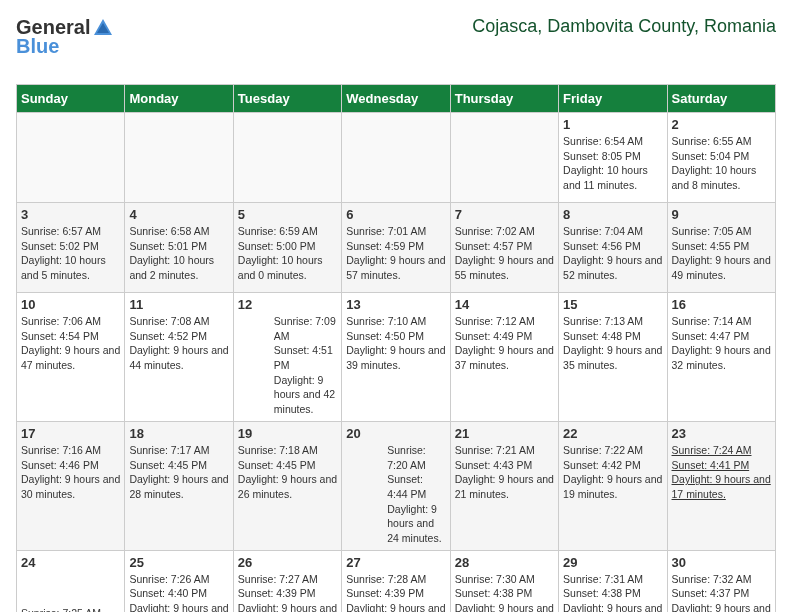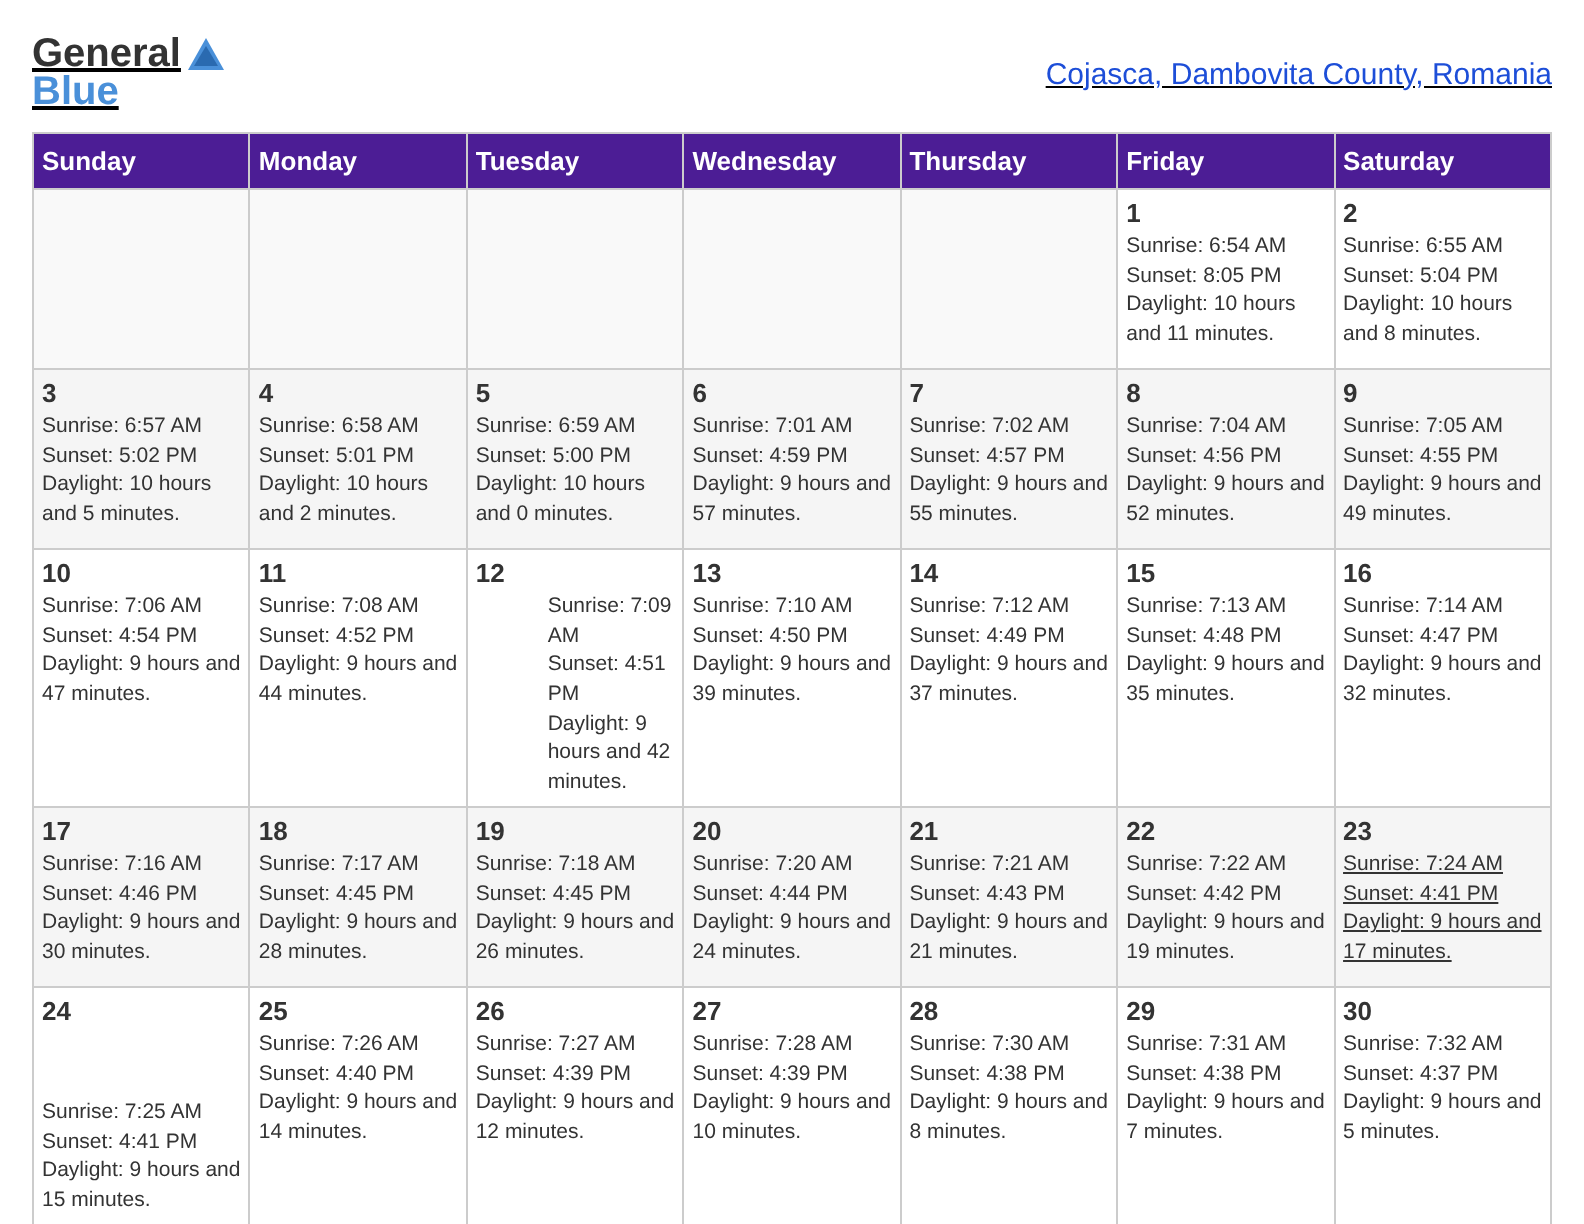--- a/index.html
+++ b/index.html
@@ -5,24 +5,23 @@
     * { box-sizing: border-box; margin: 0; padding: 0; }
     body {
       font-family: Arial, sans-serif;
       background: #fff;
       width: 792px;
       min-height: 612px;
       padding: 16px;
     }
     .header {
       display: flex;
-      align-items: center;
+      align-items: flex-start;
       justify-content: space-between;
-      margin-bottom: 8px;
-      text-decoration: underline;
+      margin-bottom: 26px;
     }
     .logo {
       display: flex;
       flex-direction: column;
       align-items: flex-start;
     }
     .logo-text {
       display: flex;
       align-items: center;
     }
@@ -43,30 +42,30 @@
     }
     .title-block {
       text-align: right;
     }
     .month-title {
       font-size: 36px;
       font-weight: bold;
       color: #333;
     }
     .subtitle {
-      font-size: 15px;
-      color: #1d4ed8;
+      font-size: 18px;
+      color: #14532d;
     }
     .calendar {
       width: 100%;
       border-collapse: collapse;
       table-layout: fixed;
     }
     .calendar th {
-      background-color: #4c1d95;
+      background-color: #15803d;
       color: #fff;
       font-size: 13px;
       font-weight: bold;
       padding: 6px 4px;
       text-align: left;
       border: 1px solid #ccc;
     }
     .calendar td {
       border: 1px solid #ccc;
       vertical-align: top;
@@ -251,21 +250,21 @@
 Daylight: 9 hours and 28 minutes.</div>
         </td>
         <td>
           <span class="day-number">19</span>
           <div class="day-info" style="white-space: pre-line;">Sunrise: 7:18 AM
 Sunset: 4:45 PM
 Daylight: 9 hours and 26 minutes.</div>
         </td>
         <td>
           <span class="day-number">20</span>
-          <div class="day-info" style="white-space: pre-line;">Sunrise: 7:20 AM
+          <div class="day-info" style="white-space: pre-line; margin-left: 41px;">Sunrise: 7:20 AM
 Sunset: 4:44 PM
 Daylight: 9 hours and 24 minutes.</div>
         </td>
         <td>
           <span class="day-number">21</span>
           <div class="day-info" style="white-space: pre-line;">Sunrise: 7:21 AM
 Sunset: 4:43 PM
 Daylight: 9 hours and 21 minutes.</div>
         </td>
         <td>

